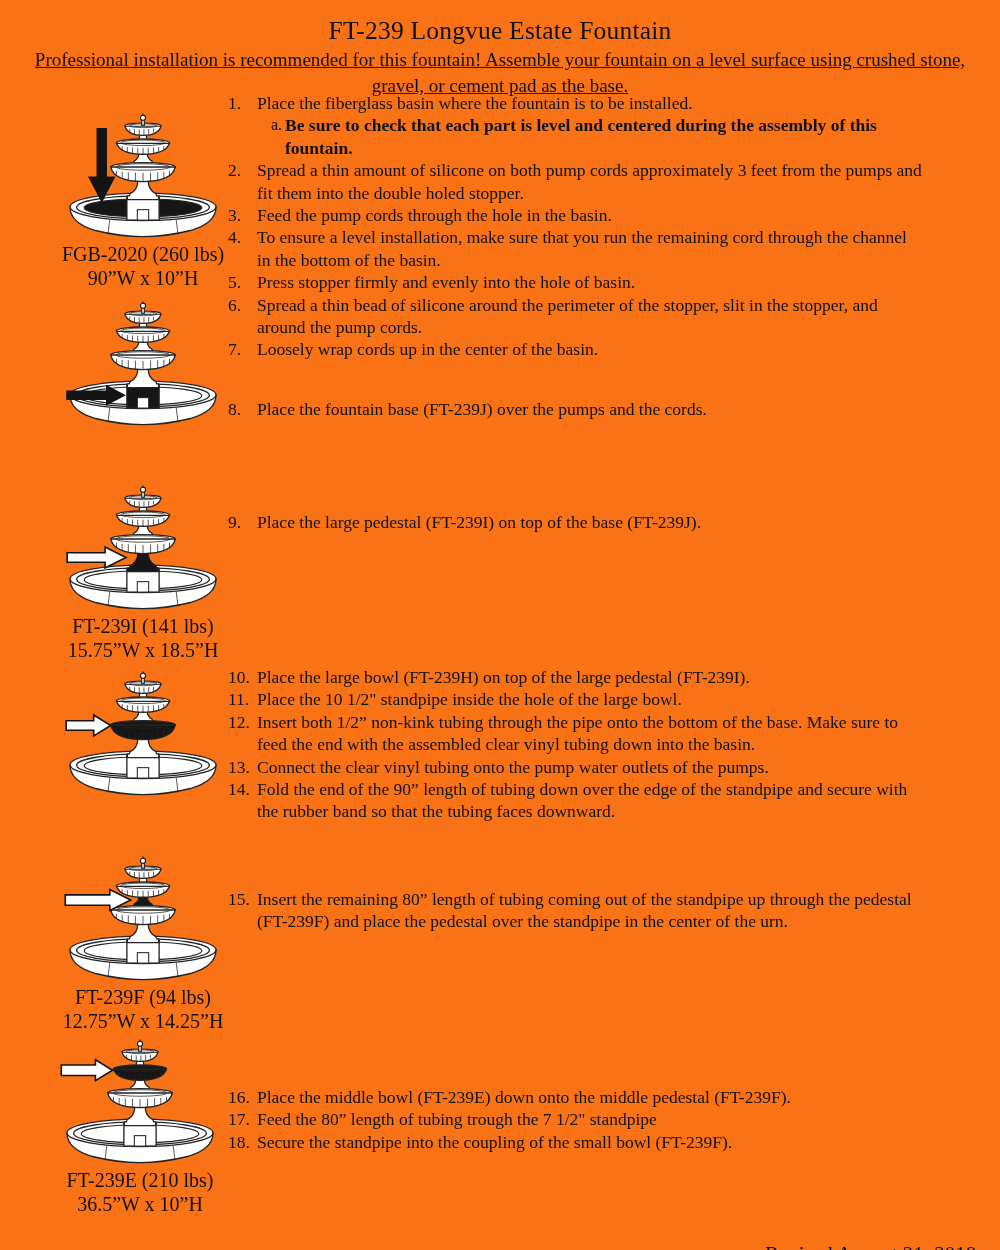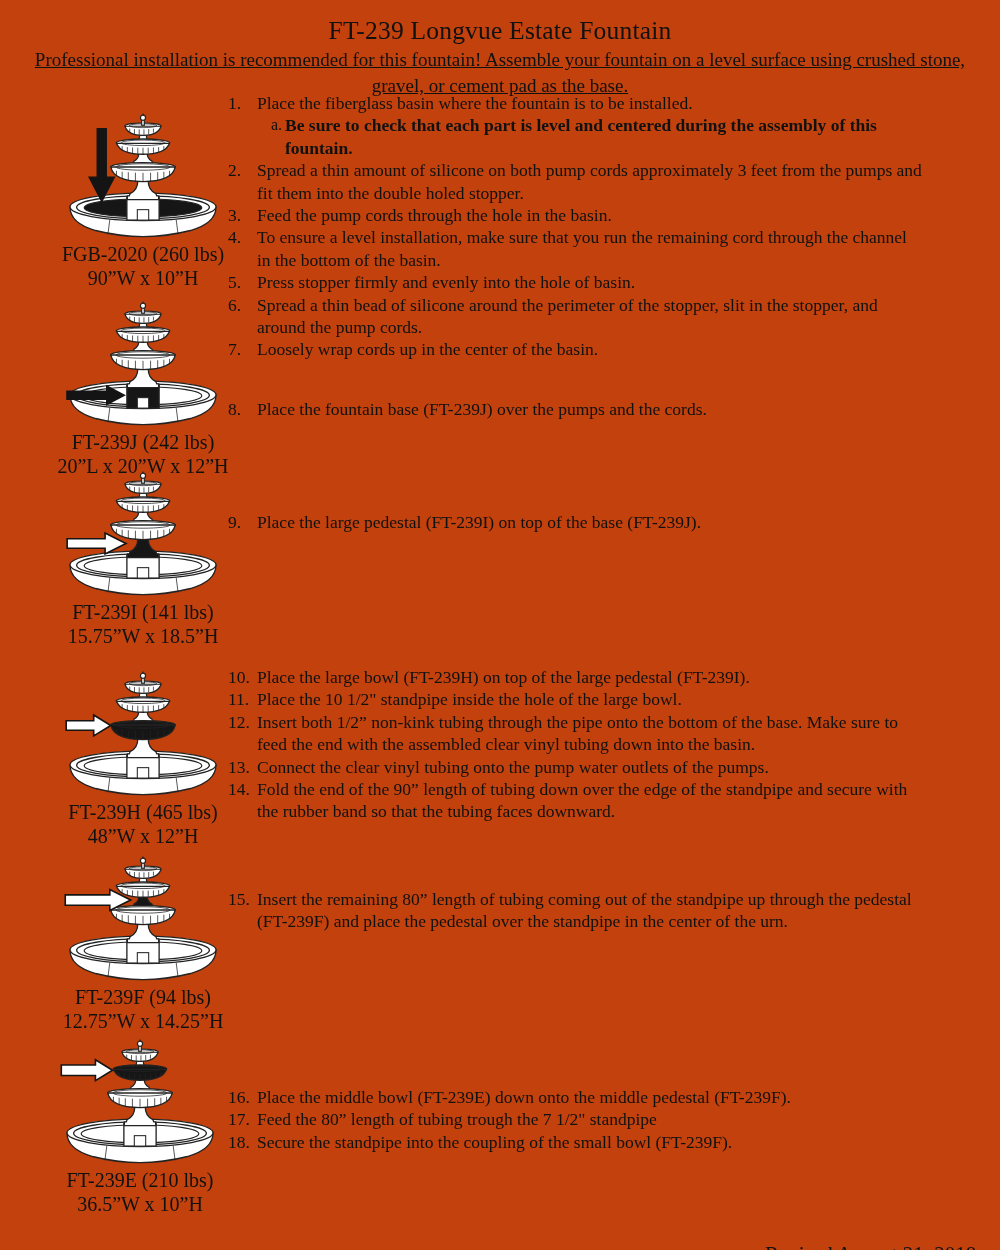--- a/index.html
+++ b/index.html
@@ -1,16 +1,16 @@
 <!DOCTYPE html>
 <html><head>
 <meta charset="utf-8">
 <style>
   html,body{margin:0;padding:0;background:#fff;}
-  .page{position:relative;width:1000px;height:1250px;background:#c2410c;overflow:hidden;
+  .page{position:relative;width:1000px;height:1250px;background:#f97316;overflow:hidden;
         font-family:"Liberation Serif","DejaVu Serif",serif;color:#111;}
   .doc-title{position:absolute;top:16px;left:0;width:1000px;text-align:center;
              font-size:25.5px;letter-spacing:0.2px;}
   .doc-subtitle{position:absolute;top:47px;left:32px;width:936px;text-align:center;
                 font-size:19px;line-height:1.38;text-decoration:underline;}
   
   figure{position:absolute;width:176px;margin:0;text-align:center;}
   figure svg{display:block;margin:0 auto;}
   figcaption{margin-top:2px;font-size:20px;line-height:1.22;}
   
@@ -129,27 +129,23 @@
   <ellipse class="f-rimline" cx="85" cy="14.5" rx="14.5" ry="2"></ellipse>
   <path class="f-flute" d="M71,17.5 L71,21.5 M76,18 L76,23.2 M81,18.3 L81,24 M86,18.3 L86,24.1 M91,18 L91,23.4 M96,17.6 L96,21.8"></path>
   <g class="f-part">
             <rect x="83.6" y="8.5" width="2.8" height="5.5"></rect>
             <circle cx="85" cy="6" r="2.7"></circle>
             <path d="M85,1.5 L85,3.3"></path>
           </g>
         </g>
       <path class="arrow-solid" d="M4,95.5 L46,95.5 L46,89.5 L67,100.5 L46,111.5 L46,105.5 L4,105.5 Z"></path>
     </svg>
-    <figcaption>
-      <div>FT-239J (242 lbs)</div>
-      <div>20”L x 20”W x 12”H</div>
-    </figcaption>
-  </figure>
-
-  <figure style="top:470px;left:55px;">
+  </figure>
+
+  <figure style="top:484px;left:55px;">
     <svg class="art hl-lped" width="162" height="128" viewBox="0 0 170 135">
       <g class="fountain-slot">
   <path class="f-wall" d="M8,100 C8,112 17,120 35,125 C53,129.5 68,131.5 85,131.5 C102,131.5 117,129.5 135,125 C153,120 162,112 162,100"></path>
   <ellipse class="f-rim" cx="85" cy="100" rx="77" ry="14.5"></ellipse>
   <ellipse class="f-rim" cx="85" cy="100.5" rx="70" ry="12"></ellipse>
   <ellipse class="f-water" cx="85" cy="101" rx="62" ry="9.5"></ellipse>
   <path class="f-seam" d="M50,113.5 L48,129 M120,113.5 L122,129"></path>
   <g class="f-base">
             <rect class="f-base-rect" x="68" y="90" width="34" height="24"></rect>
             <rect class="f-notch" x="79" y="103" width="12" height="11"></rect>
@@ -223,24 +219,20 @@
   <ellipse class="f-rimline" cx="85" cy="14.5" rx="14.5" ry="2"></ellipse>
   <path class="f-flute" d="M71,17.5 L71,21.5 M76,18 L76,23.2 M81,18.3 L81,24 M86,18.3 L86,24.1 M91,18 L91,23.4 M96,17.6 L96,21.8"></path>
   <g class="f-part">
             <rect x="83.6" y="8.5" width="2.8" height="5.5"></rect>
             <circle cx="85" cy="6" r="2.7"></circle>
             <path d="M85,1.5 L85,3.3"></path>
           </g>
         </g>
       <path class="arrow-hollow" d="M4,53.5 L33,53.5 L33,47.5 L51,58.5 L33,69.5 L33,63.5 L4,63.5 Z"></path>
     </svg>
-    <figcaption>
-      <div>FT-239H (465 lbs)</div>
-      <div>48”W x 12”H</div>
-    </figcaption>
   </figure>
 
   <figure style="top:855px;left:55px;">
     <svg class="art hl-mped" width="162" height="128" viewBox="0 0 170 135">
       <g class="fountain-slot">
   <path class="f-wall" d="M8,100 C8,112 17,120 35,125 C53,129.5 68,131.5 85,131.5 C102,131.5 117,129.5 135,125 C153,120 162,112 162,100"></path>
   <ellipse class="f-rim" cx="85" cy="100" rx="77" ry="14.5"></ellipse>
   <ellipse class="f-rim" cx="85" cy="100.5" rx="70" ry="12"></ellipse>
   <ellipse class="f-water" cx="85" cy="101" rx="62" ry="9.5"></ellipse>
   <path class="f-seam" d="M50,113.5 L48,129 M120,113.5 L122,129"></path>

